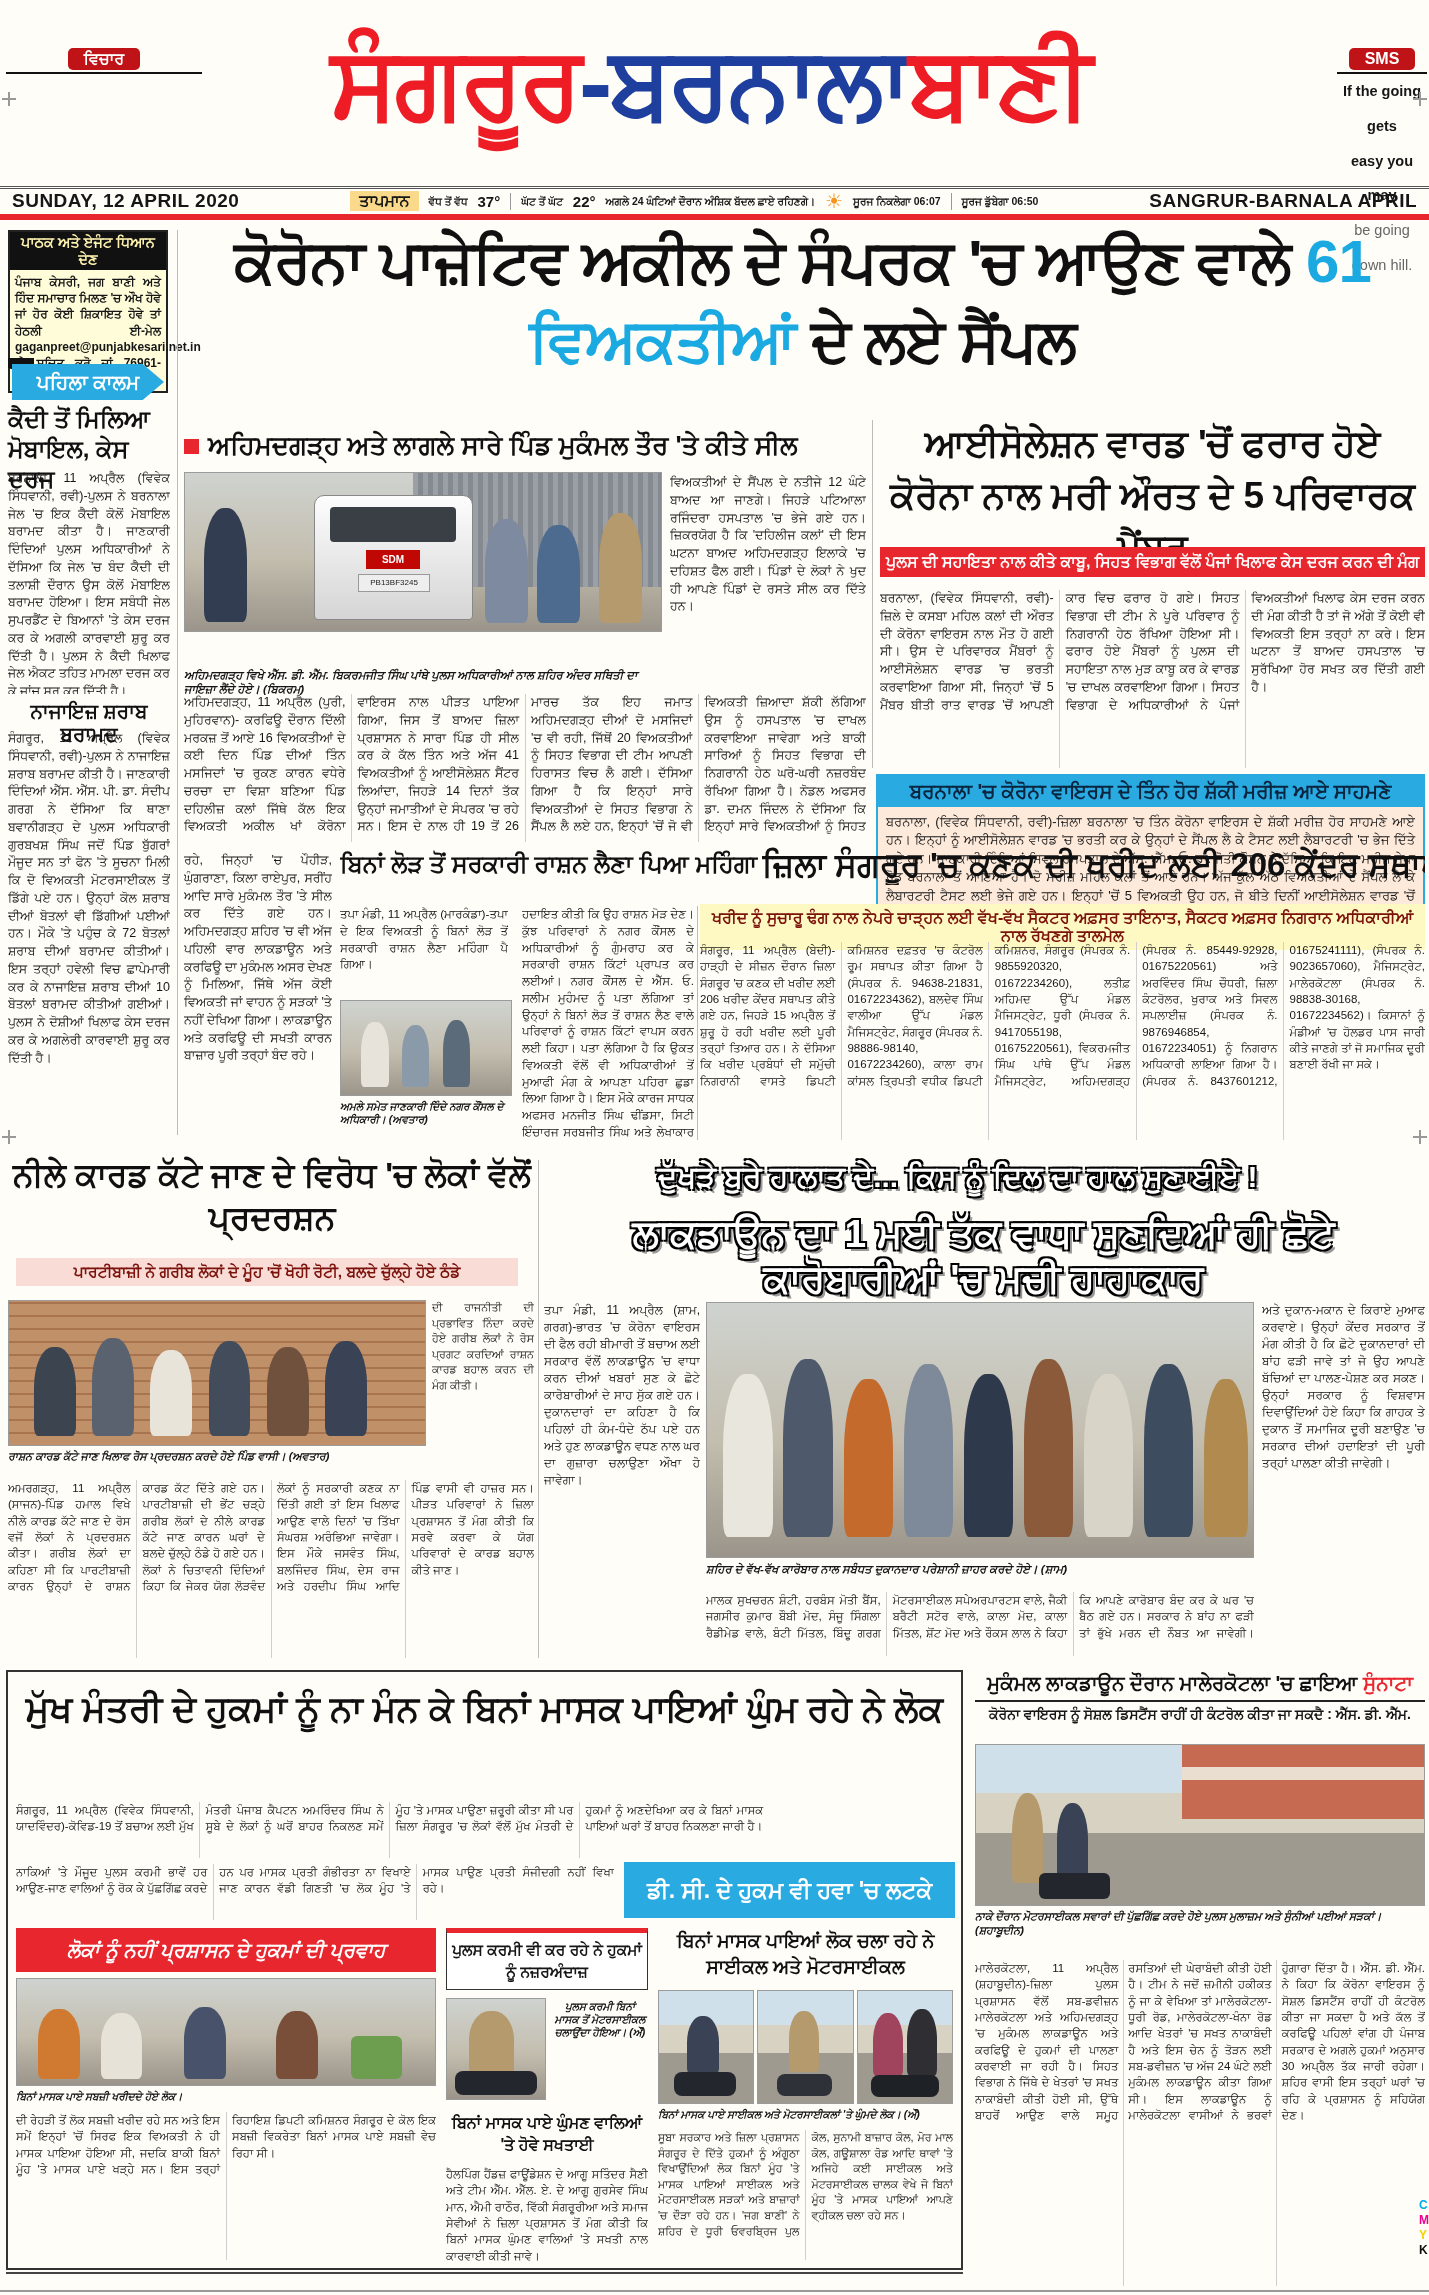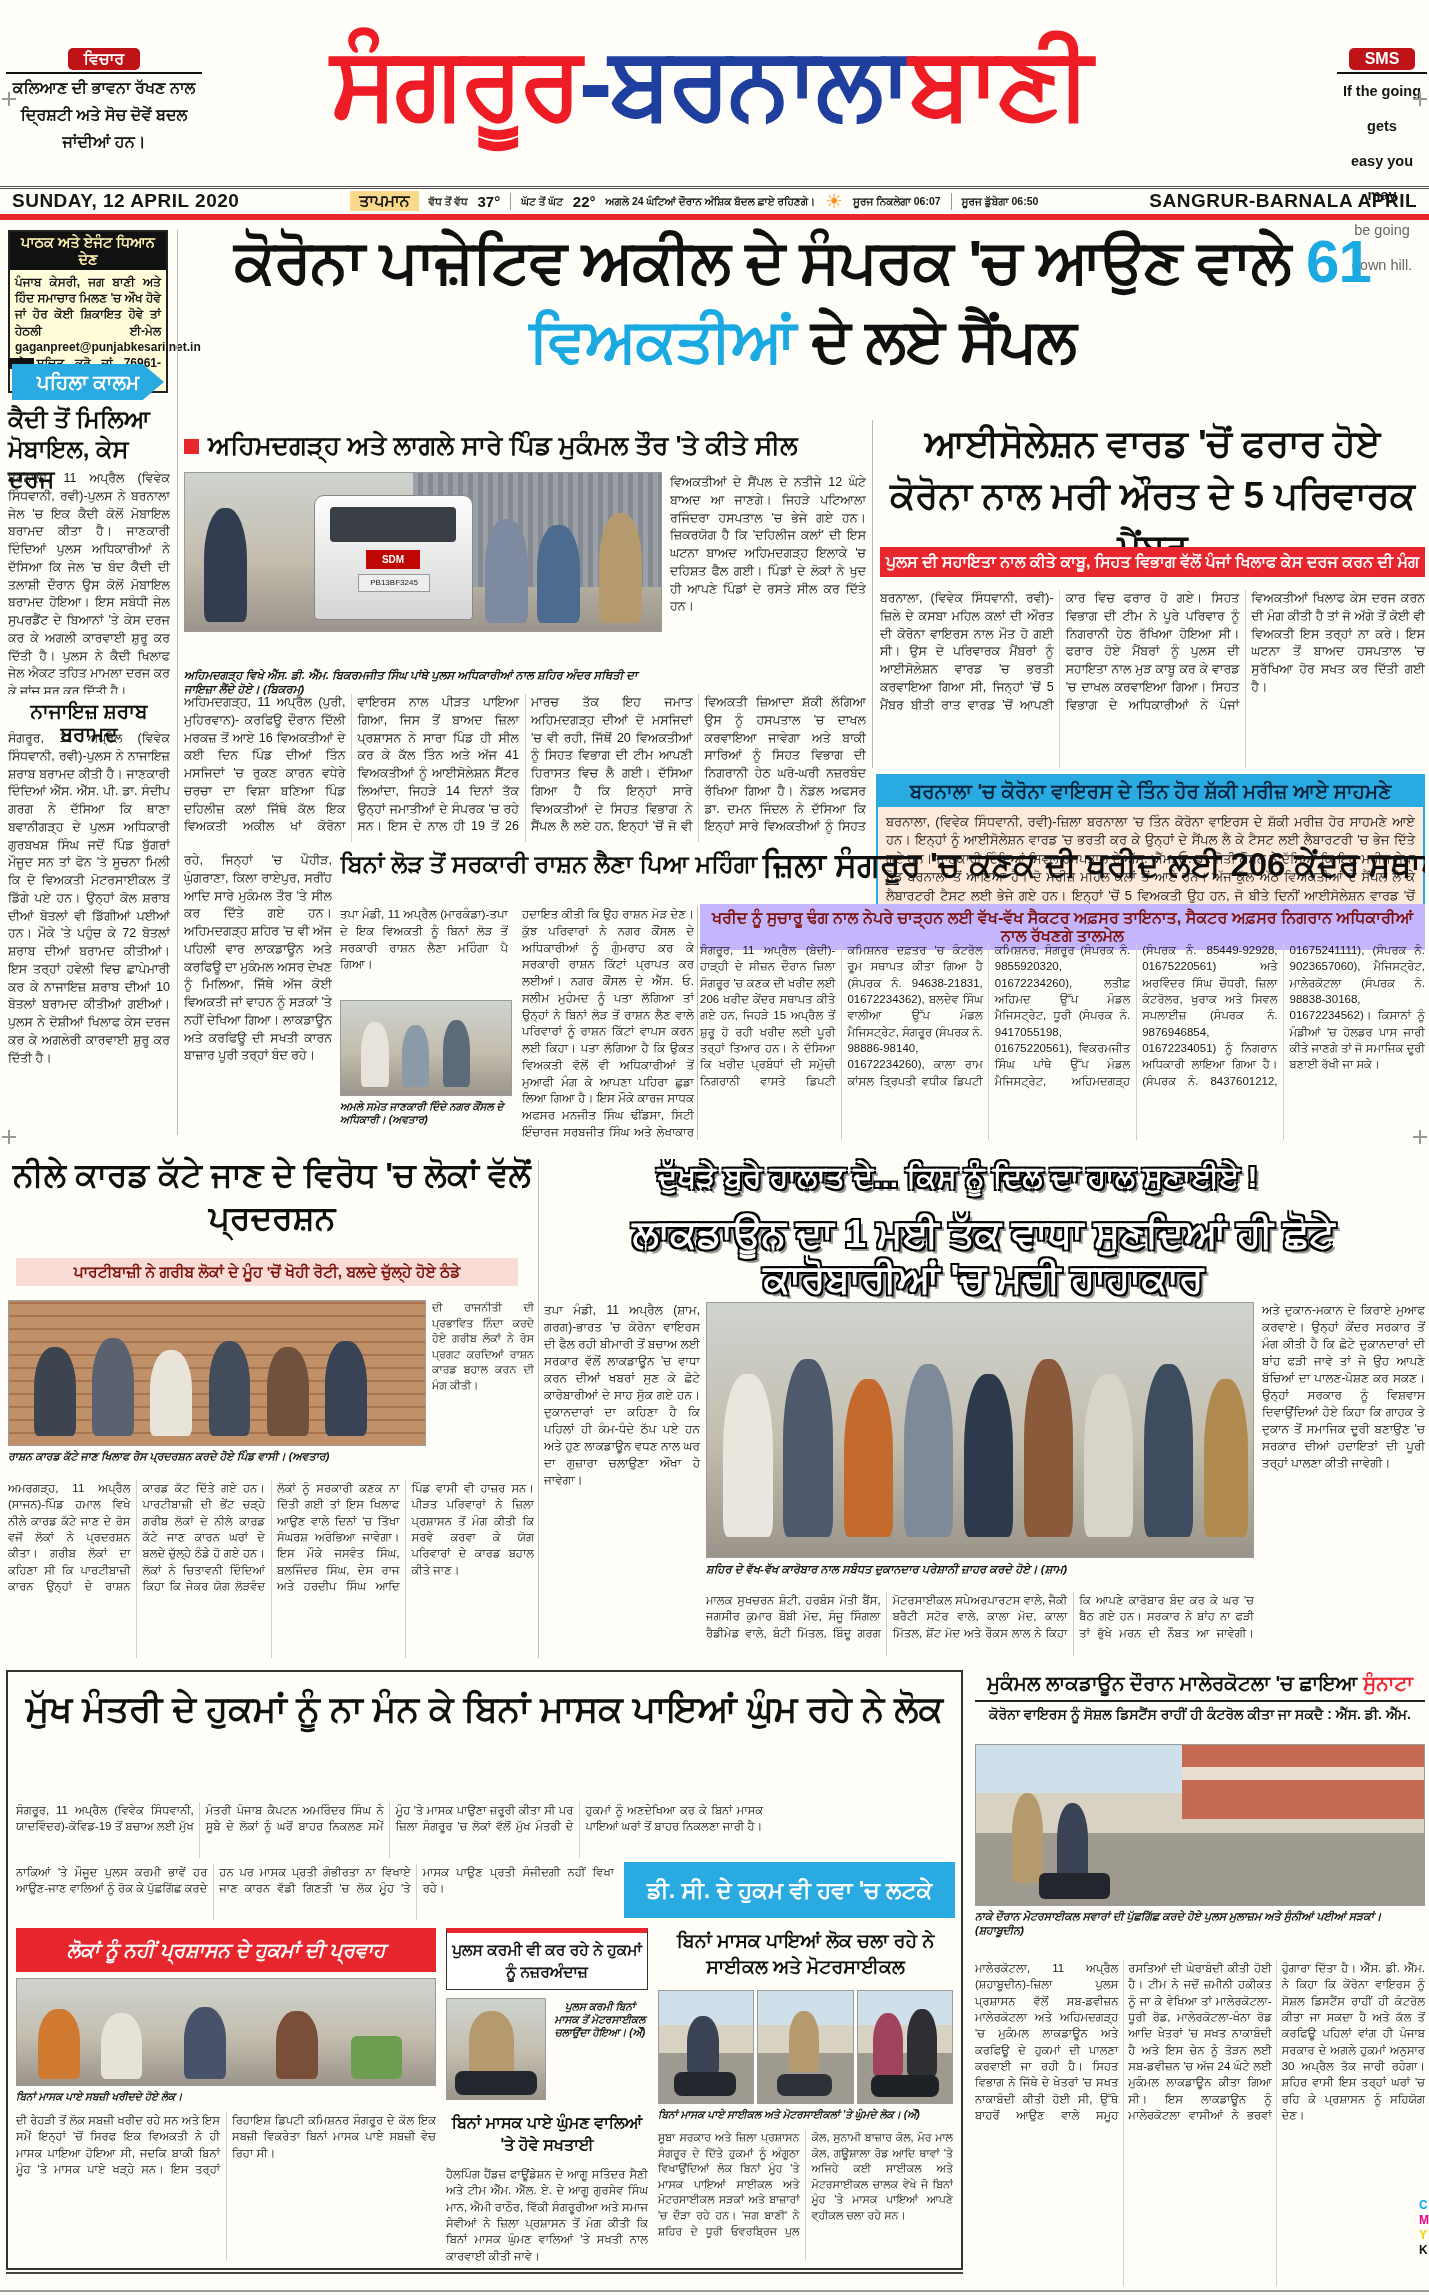--- a/index.html
+++ b/index.html
@@ -37,21 +37,21 @@
   .pk-badge{left:12px;top:364px;width:152px;height:36px;background:#29abe2;color:#fff;
             font-weight:800;font-size:20px;display:flex;align-items:center;justify-content:center;
             clip-path:polygon(0 0,86% 0,100% 50%,86% 100%,0 100%);}
   .vline{border-left:1px solid #bbb;width:0;}
   
   .photo{background:linear-gradient(180deg,#cfd3cf 0%,#c3bdae 55%,#9a948a 100%);
          border:1px solid #9b9b9b;overflow:hidden;box-sizing:border-box;}
   .fig{position:absolute;border-radius:45% 45% 10% 10%;}
   .caption{font-size:11.5px;font-weight:bold;font-style:italic;line-height:1.25;overflow:hidden;}
   .strip{color:#fff;font-weight:800;text-align:center;overflow:hidden;}
-  .peach{background:#c4b5fd;color:#7c120c;font-weight:800;text-align:center;overflow:hidden;}
+  .peach{background:#fef9c3;color:#7c120c;font-weight:800;text-align:center;overflow:hidden;}
   .outline-txt{color:#fff;font-weight:800;text-align:center;
     text-shadow:-2px -2px 0 #000,2px -2px 0 #000,-2px 2px 0 #000,2px 2px 0 #000,4px 4px 0 #999;}
   .boxed-h{border:1.5px solid #333;border-top:5px solid #e8262d;font-weight:800;text-align:center;
            box-sizing:border-box;background:#fff;}
   .cmyk span{display:block;font-size:12px;font-weight:800;line-height:1.25;}
   .cmyk .c{color:#00aeef;} .cmyk .m{color:#ec008c;} .cmyk .y{color:#f5d400;} .cmyk .k{color:#111;}
   .crop{width:14px;height:14px;}
   .crop:before,.crop:after{content:"";position:absolute;background:#999;}
   .crop:before{left:6px;top:0;width:2px;height:14px;}
   .crop:after{left:0;top:6px;width:14px;height:2px;}
@@ -68,21 +68,20 @@
   .road{background:linear-gradient(180deg,#cfe0ea 0 30%,#d8d2c2 30% 55%,#9e9a90 55% 100%);}
 </style>
 </head>
 <body>
 
 <div id="page">
 
   <div class="abs" style="left:6px;top:48px;width:196px;">
     <div style="text-align:center;"><span class="side-badge">ਵਿਚਾਰ</span></div>
     <div class="side-rule"></div>
-    <div class="quote">ਕਲਿਆਣ ਦੀ ਭਾਵਨਾ ਰੱਖਣ ਨਾਲ ਦ੍ਰਿਸ਼ਟੀ ਅਤੇ ਸੋਚ ਦੋਵੇਂ ਬਦਲ ਜਾਂਦੀਆਂ ਹਨ।</div>
   </div>
 
   <div class="abs mast" style="left:205px;top:10px;width:1010px;height:170px;">
     <span class="r">ਸੰਗਰੂਰ</span>
       <span class="b">-</span>
       <span class="b">ਬਰਨਾਲਾ</span>
       <span class="r"> ਬਾਣੀ</span>
   </div>
 
   <div class="abs" style="left:1337px;top:48px;width:90px;">

